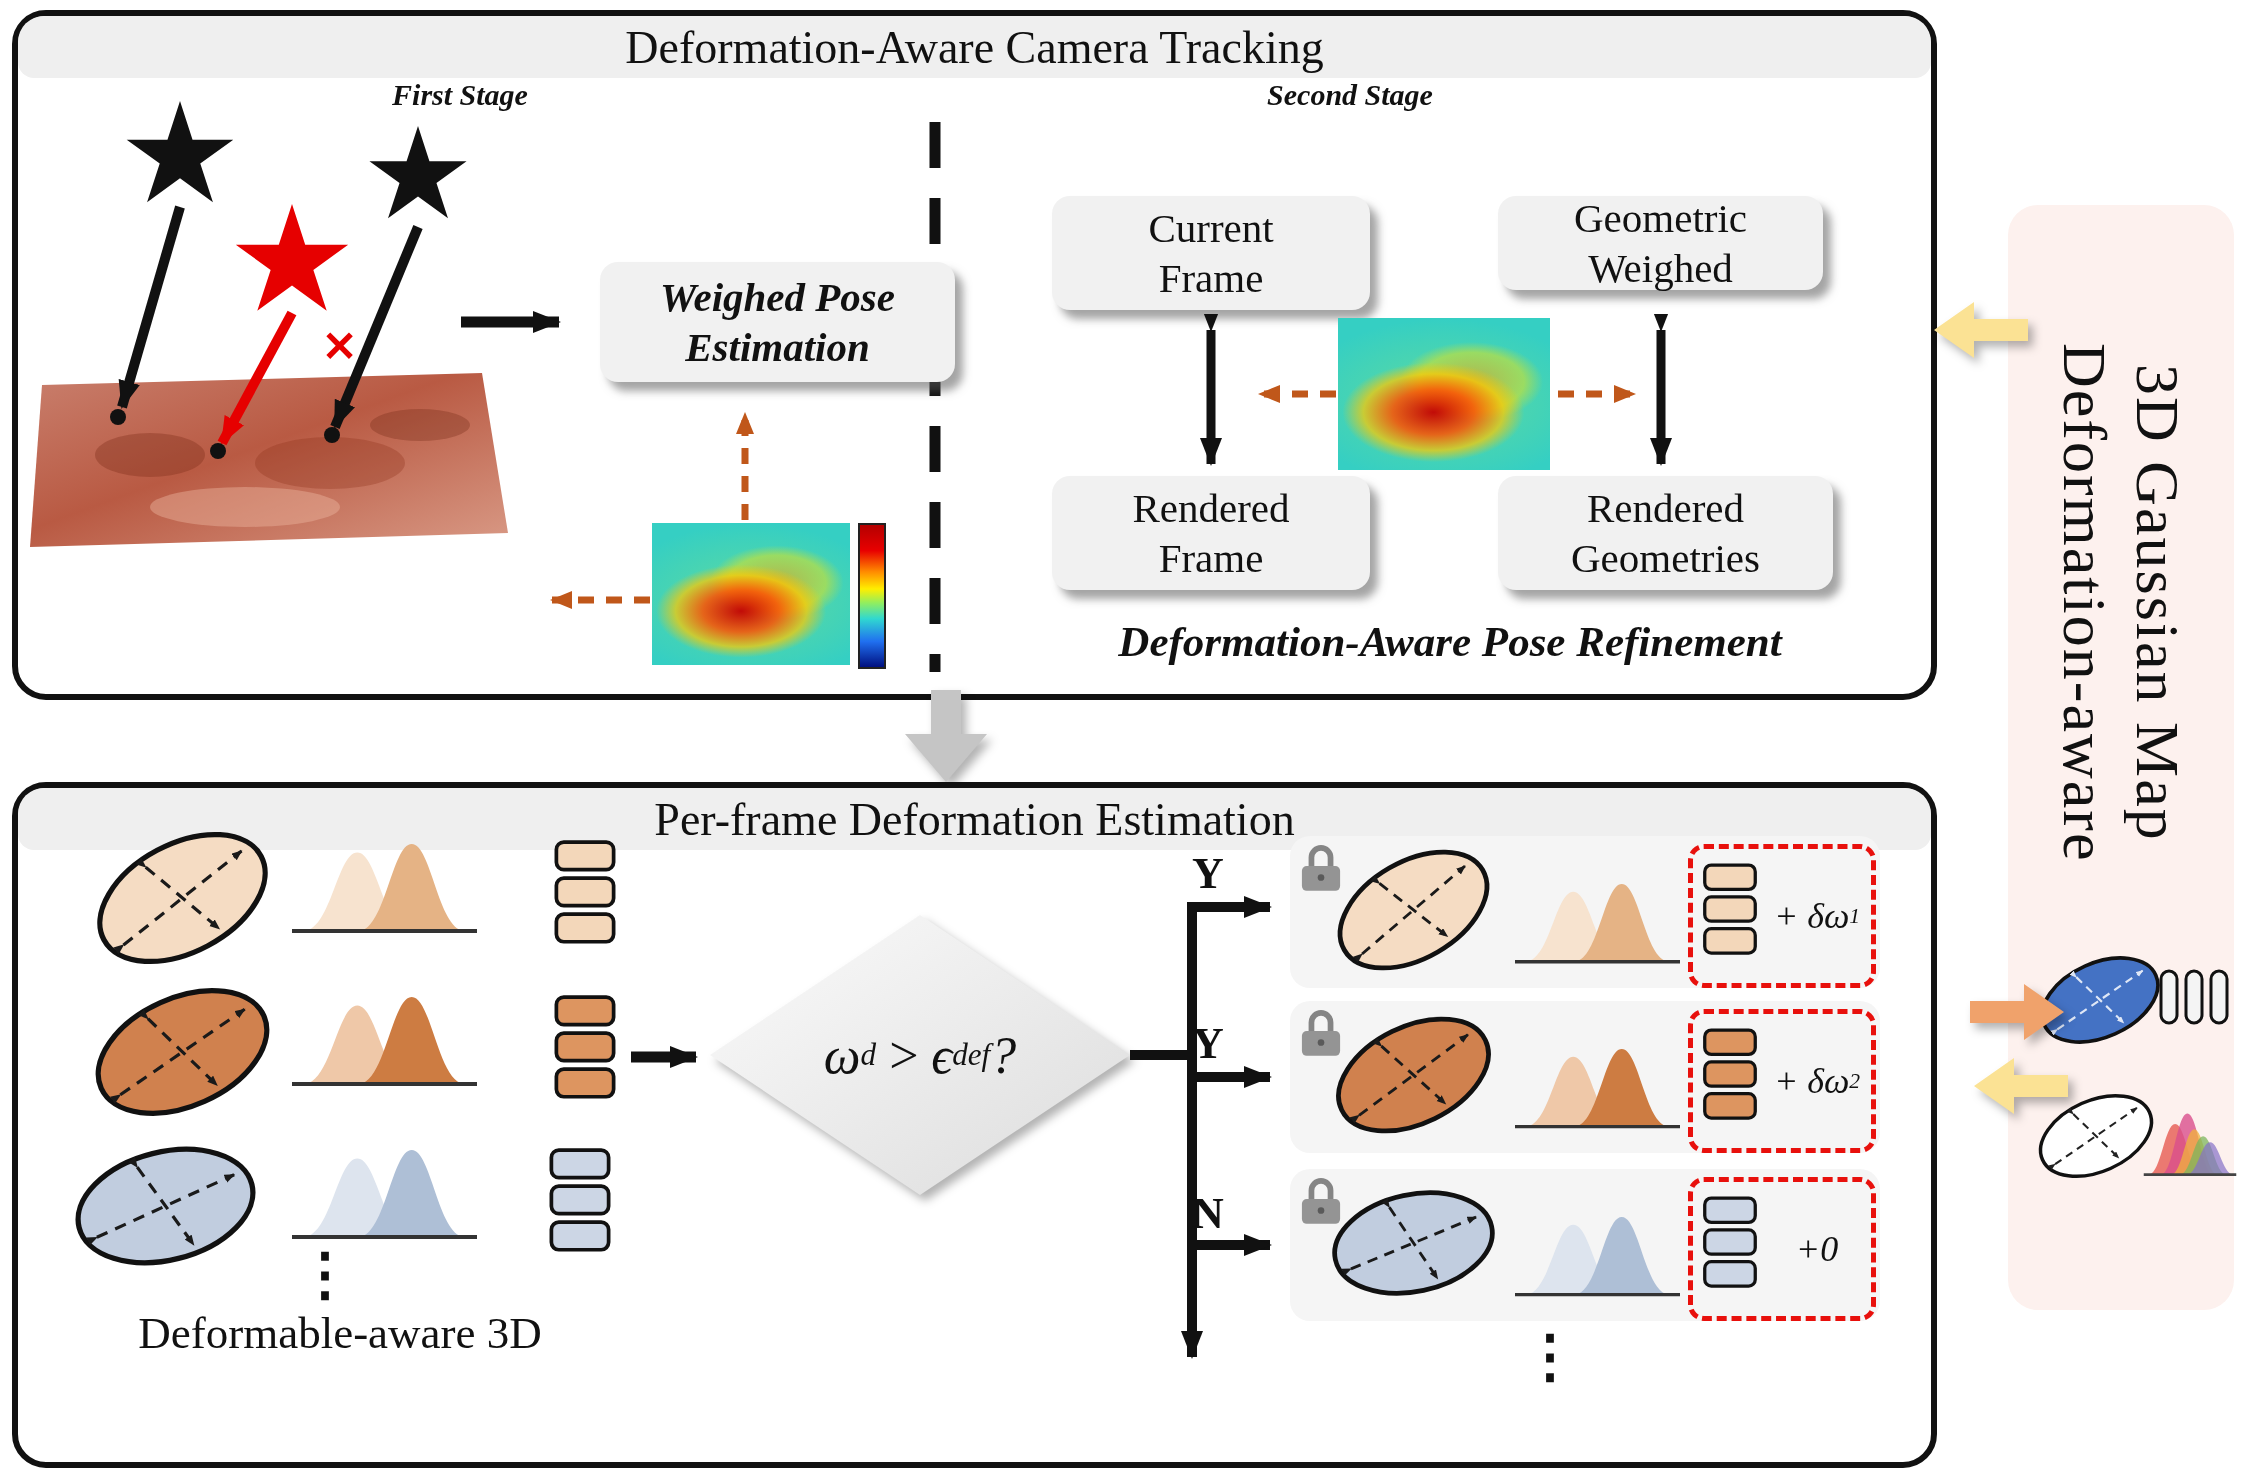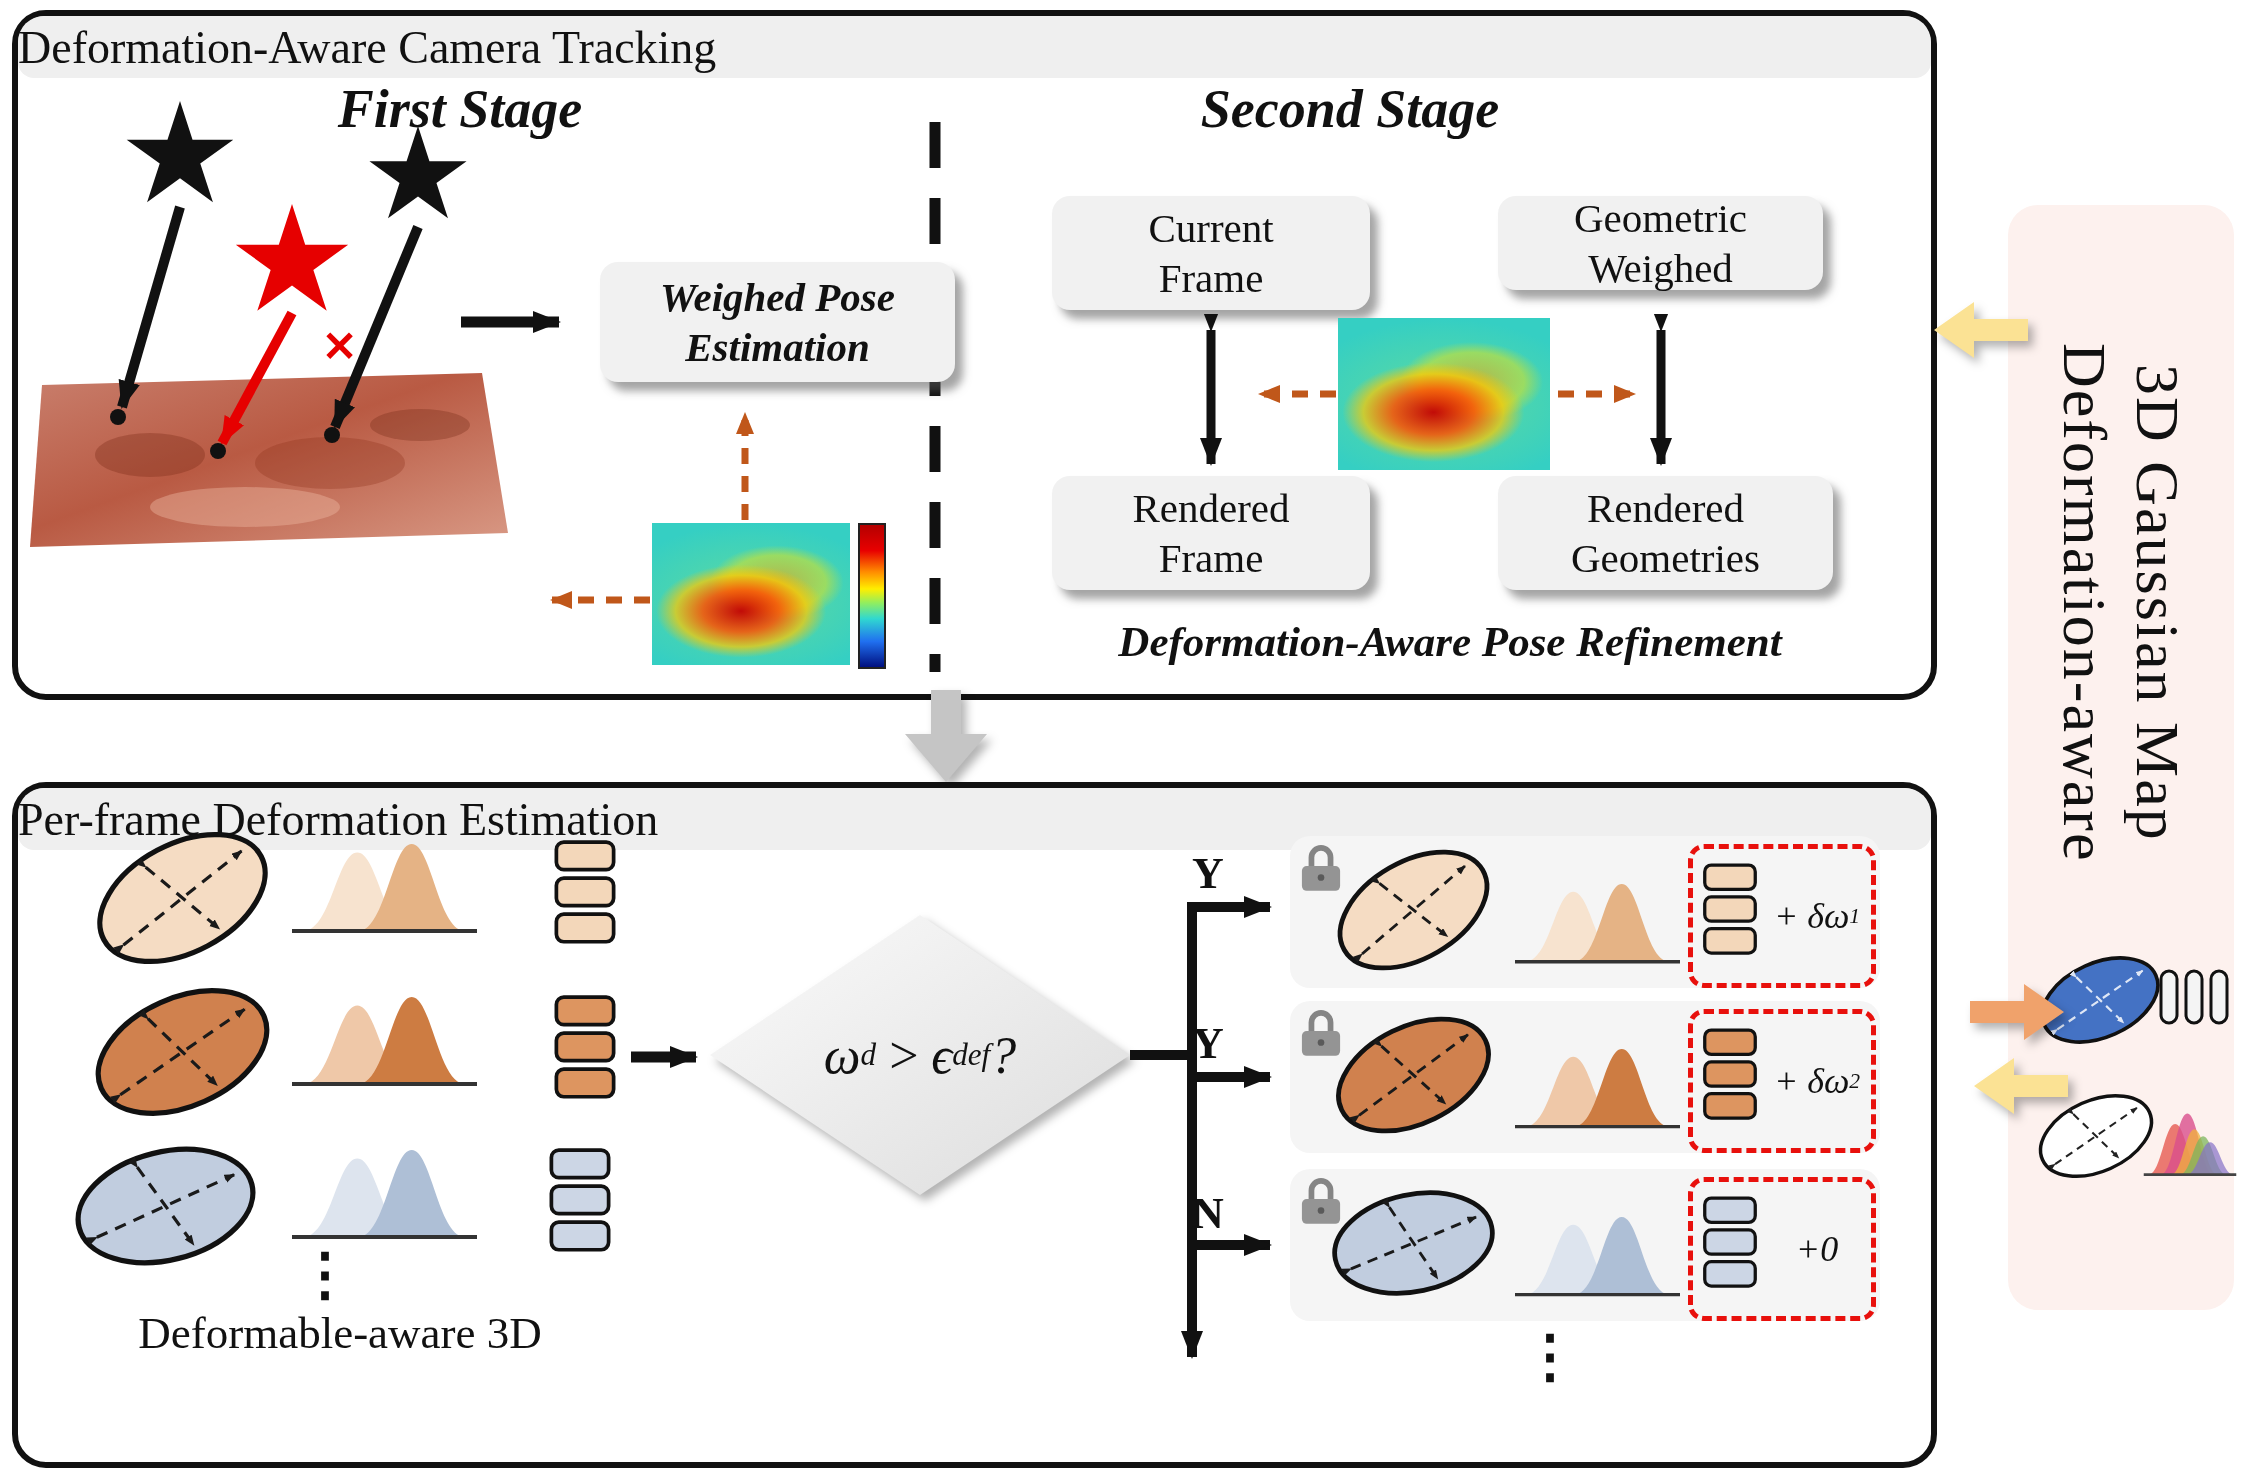--- a/index.html
+++ b/index.html
@@ -1,23 +1,23 @@
 <!DOCTYPE html>
 <html><head>
 <meta charset="utf-8">
 <style>
   html,body{margin:0;padding:0;background:#fff;}
   #canvas{position:relative;width:2242px;height:1475px;background:#fff;
     font-family:"Liberation Serif",serif;color:#111;overflow:hidden;}
   .abs{position:absolute;}
   .panel{position:absolute;border:6px solid #111;border-radius:34px;background:#fff;}
   .panel-header{position:absolute;left:0;right:0;top:0;height:62px;background:#efefef;
-    border-radius:26px 26px 16px 16px;display:flex;align-items:center;justify-content:flex-start;
+    border-radius:26px 26px 16px 16px;display:flex;align-items:center;justify-content:center;
     font-size:46px;}
-  .stage-heading{position:absolute;font-style:italic;font-weight:bold;font-size:54px;text-align:center;}
+  .stage-heading{position:absolute;font-style:italic;font-weight:bold;font-size:30px;text-align:center;}
   .gbox{position:absolute;background:#f1f1f1;border-radius:18px;
     box-shadow:8px 9px 9px rgba(90,90,90,.55);display:flex;flex-direction:column;
     align-items:center;justify-content:center;font-size:41px;line-height:1.22;text-align:left;}
   .gbox.it{font-style:italic;font-weight:bold;}
   .cap{position:absolute;font-size:42px;text-align:center;line-height:1.2;}
   .cap.bi{font-style:italic;font-weight:bold;font-size:43px;}
   .heatmap{position:absolute;background:
     radial-gradient(55% 42% at 45% 62%, rgba(198,0,0,.95), rgba(255,80,0,.85) 35%, rgba(255,200,0,.7) 60%, rgba(255,200,0,0) 78%),
     radial-gradient(45% 35% at 63% 42%, rgba(255,150,0,.55), rgba(255,230,0,.45) 55%, rgba(255,230,0,0) 75%),
     radial-gradient(80% 62% at 50% 55%, rgba(140,230,120,.5), rgba(60,210,180,0) 88%),

